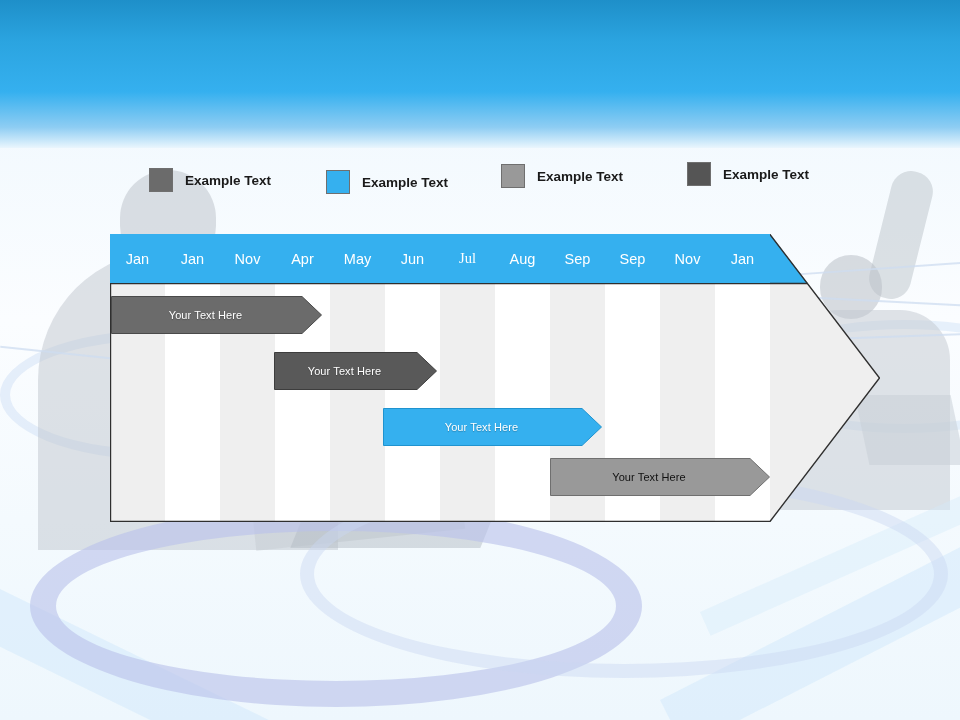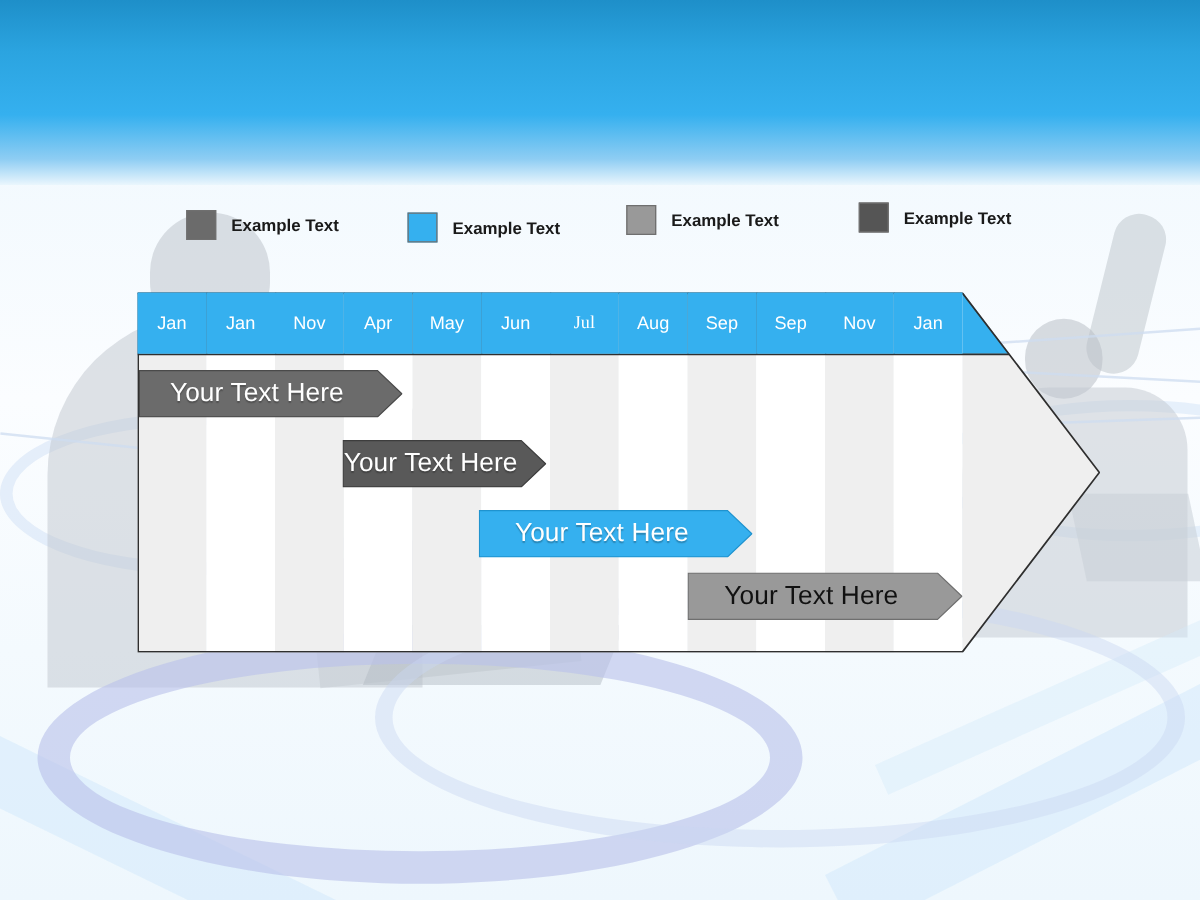--- a/index.html
+++ b/index.html
@@ -270,21 +270,21 @@
   .task {
     position: absolute;
     height: 38px;
     display: flex;
     align-items: center;
     box-sizing: border-box;
   }
   .task-label {
     width: 100%;
     text-align: center;
-    font-size: 21px;
+    font-size: 11px;
     letter-spacing: .1px;
     padding-right: 22px;
     box-sizing: border-box;
     white-space: nowrap;
   }
   .task.light-text .task-label { color: #ffffff; text-shadow: 0 1px 1px rgba(0,0,0,.25); }
   .task.dark-text  .task-label { color: #111111; }
 </style>
 </head>
 <body>

